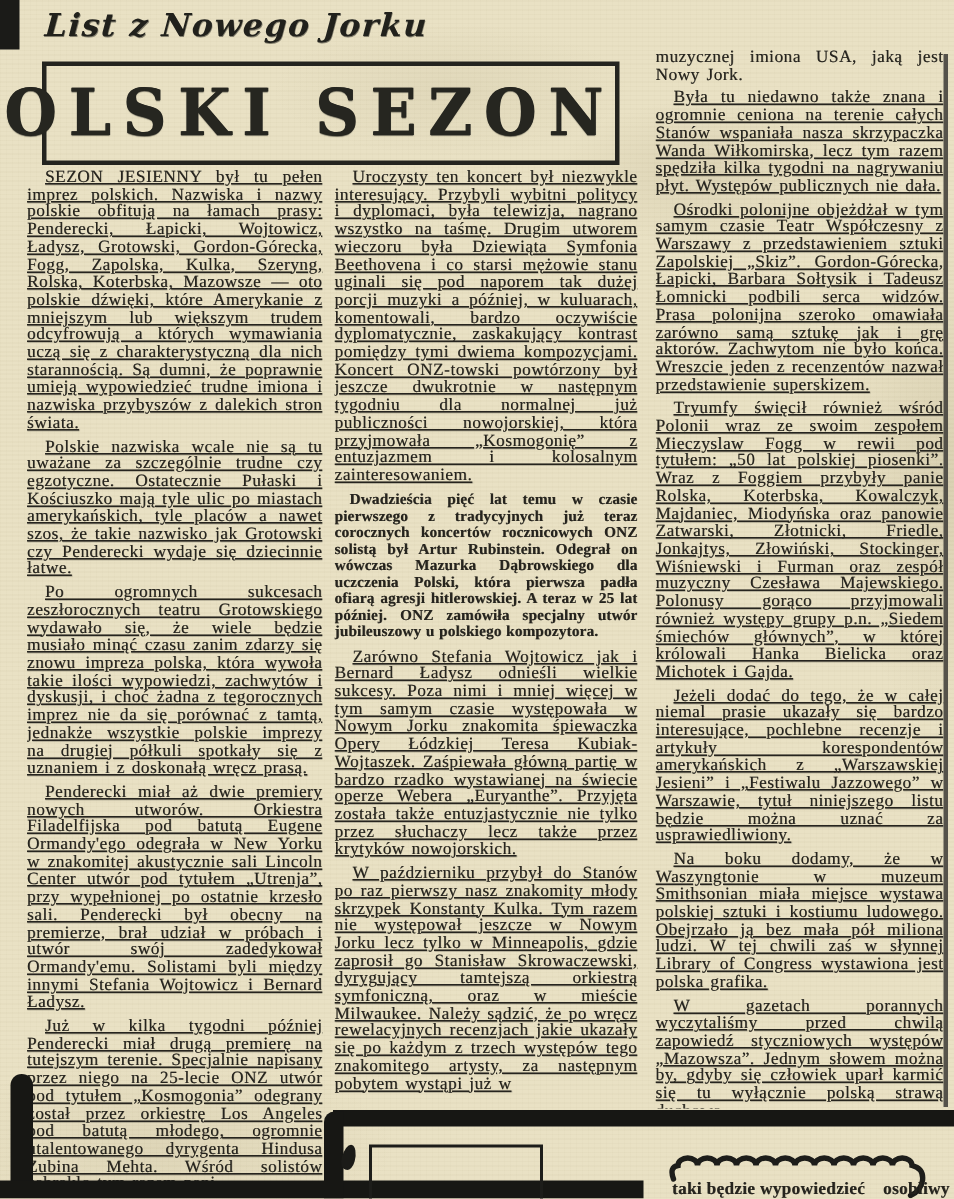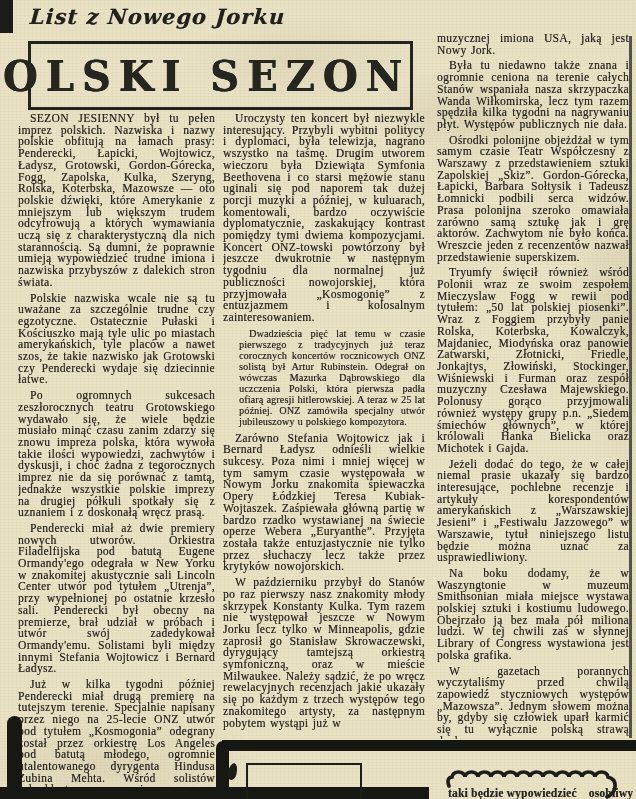--- a/index.html
+++ b/index.html
@@ -35,25 +35,25 @@
   }
   .col{
     position:absolute;text-align:justify;overflow:hidden;
     font-size:11.5px;line-height:11.7px;letter-spacing:0.35px;word-spacing:1.2px;
     text-shadow:0.3px 0.3px 0.35px rgba(42,40,32,0.55);
   }
   .col1{left:18px;top:113px;width:197px;height:676px;}
   .col2{left:223px;top:113px;width:202px;height:624px;}
   .col3{left:437px;top:33px;width:192px;height:706px;}
   .par{margin:0 0 4px 0;}
-  .par.indent{text-indent:12px;}
+  .par.indent{text-indent:12px;text-decoration:underline;}
   .par.cont{text-indent:0;}
   .par.note{
-    font-size:10.2px;line-height:11px;font-weight:normal;
-    letter-spacing:0.1px;word-spacing:0.4px;margin:2px 0 6px 16px;text-indent:10px;
+    font-size:10.2px;line-height:11px;font-weight:bold;
+    letter-spacing:0.1px;word-spacing:0.4px;margin:2px 0 6px 0;text-indent:10px;
   }
   .right-rule{position:absolute;left:629px;top:36px;width:2.5px;height:702px;background:#55524a;}
   .left-bracket{position:absolute;left:7px;top:716px;width:15px;height:76px;background:#171714;border-radius:8px 8px 0 0;}
   .bar-bottom-left{position:absolute;left:0;top:787px;width:429px;height:12px;background:#171714;}
   .bar-right{position:absolute;left:222px;top:740px;width:414px;height:11px;background:#171714;}
   .bar-right-corner{position:absolute;left:216px;top:741px;width:13px;height:58px;background:#171714;border-radius:7px 0 0 0;}
   .hook-mark{position:absolute;left:228px;top:763px;width:9px;height:17px;background:#1b1b18;
     border-radius:50% 50% 45% 45%/60% 60% 40% 40%;transform:rotate(14deg);}
   .next-box{position:absolute;left:246px;top:763px;width:112px;height:36px;border:2.5px solid #1d1d1a;}
   .wavy{position:absolute;left:443px;top:766px;width:193px;height:33px;}

